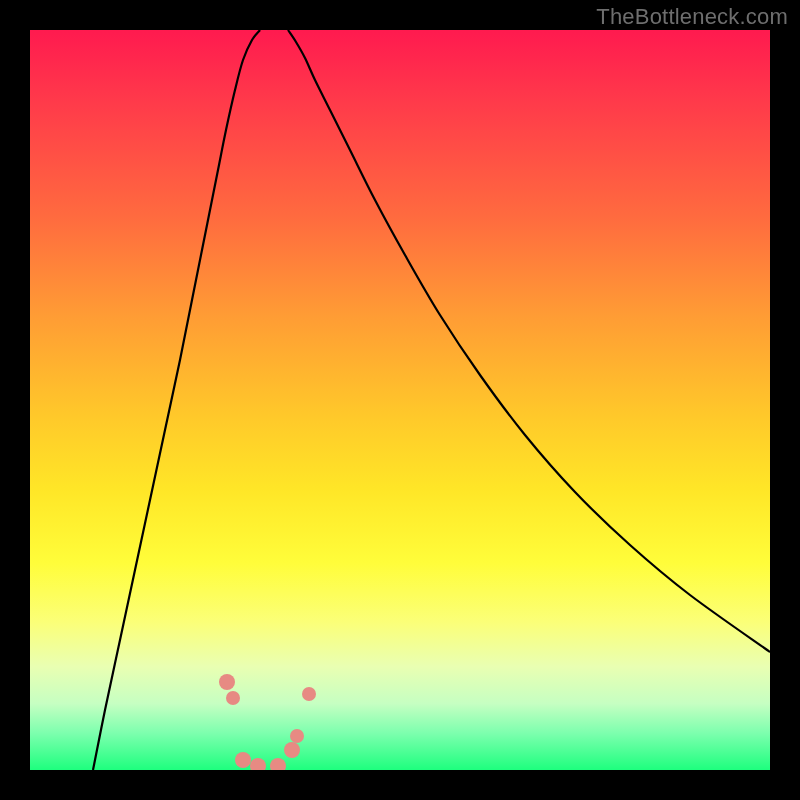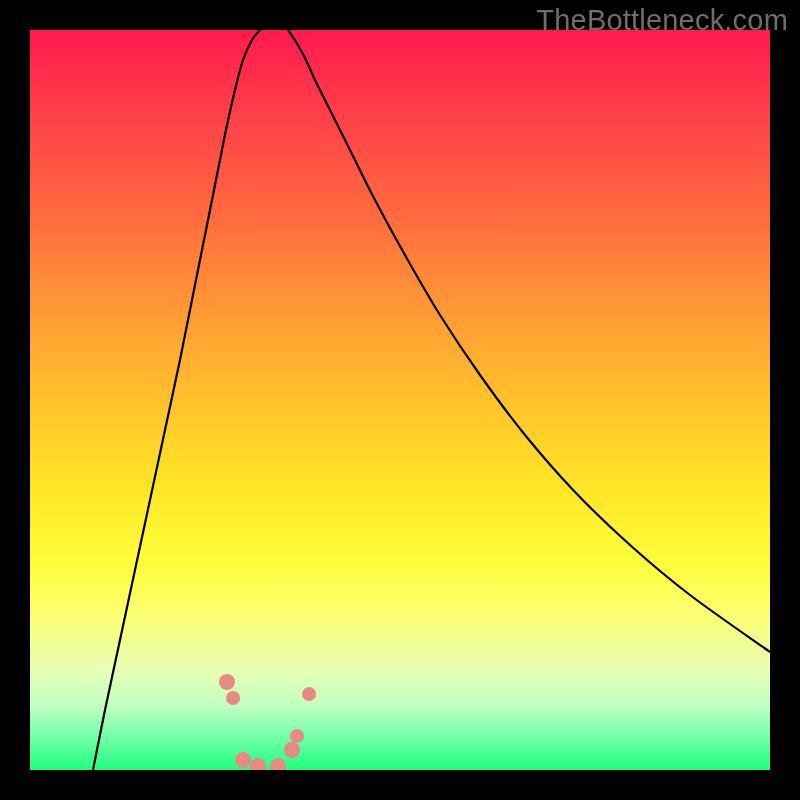--- a/index.html
+++ b/index.html
@@ -38,21 +38,21 @@
       #e9ffb2 86%,
       #c6ffc2 91%,
       #7dffae 95%,
       #1eff7e 100%);
   }
   .watermark {
     position: absolute;
     top: 4px;
     right: 12px;
     color: #6e6e6e;
-    font-size: 29px;
+    font-size: 22px;
     letter-spacing: 0.2px;
     font-weight: 500;
     user-select: none;
   }
   svg.curve {
     position: absolute;
     left: 0; top: 0;
     width: 740px; height: 740px;
   }
   .dot {

